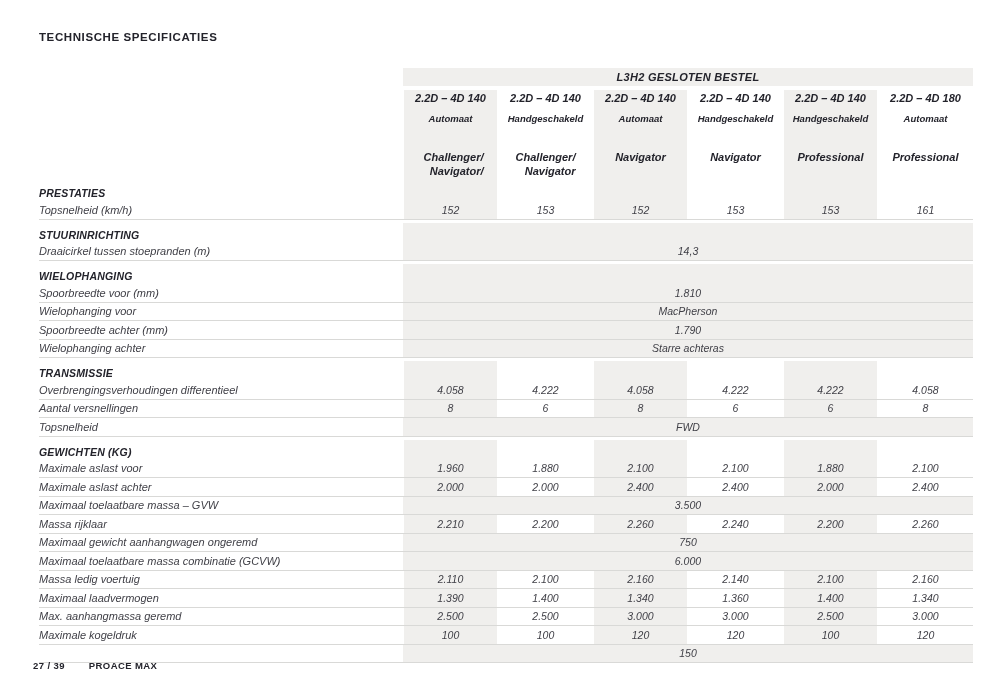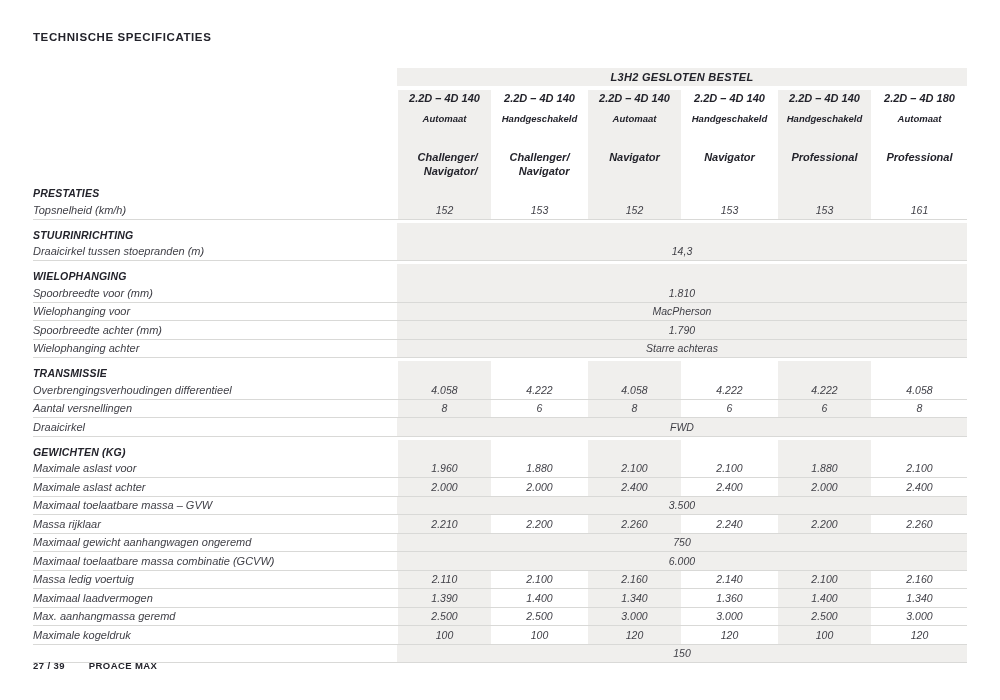--- a/index.html
+++ b/index.html
@@ -2,21 +2,21 @@
 <html><head>
 <meta charset="utf-8">
 <style>
   html,body{margin:0;padding:0;background:#ffffff;}
   body{
     width:1000px;height:700px;position:relative;overflow:hidden;
     font-family:"Liberation Sans","DejaVu Sans",sans-serif;
     color:#3f3f46;
     -webkit-font-smoothing:antialiased;
   }
-  .page{position:absolute;left:33px;top:0;width:934px;}
+  .page{position:absolute;left:39px;top:0;width:934px;}
   .doc-title{
     margin-top:31px;font-size:11.5px;font-weight:bold;letter-spacing:.6px;
     color:#23232b;
   }
   .spec-table{margin-top:25px;width:934px;}
 
   
   .row{display:grid;grid-template-columns:364px repeat(6,95px);font-style:italic;}
 
   .group-bar{height:18px;margin-bottom:4px;}
@@ -182,21 +182,21 @@
           <div class="row data-row">
             <div class="row-label">Aantal versnellingen</div>
             <div class="col-cell val-cell bg-g">8</div>
             <div class="col-cell val-cell bg-w">6</div>
             <div class="col-cell val-cell bg-g">8</div>
             <div class="col-cell val-cell bg-w">6</div>
             <div class="col-cell val-cell bg-g">6</div>
             <div class="col-cell val-cell bg-w">8</div>
           </div>
           <div class="row data-row">
-            <div class="row-label">Draaicirkel</div>
+            <div class="row-label">Topsnelheid</div>
             <div class="span-val">FWD</div>
           </div>
         </div>
         <div class="section">
           <div class="row sec-head">
             <div class="sec-label">GEWICHTEN (KG)</div>
             <div class="col-cell bg-g"></div>
             <div class="col-cell bg-w"></div>
             <div class="col-cell bg-g"></div>
             <div class="col-cell bg-w"></div>

